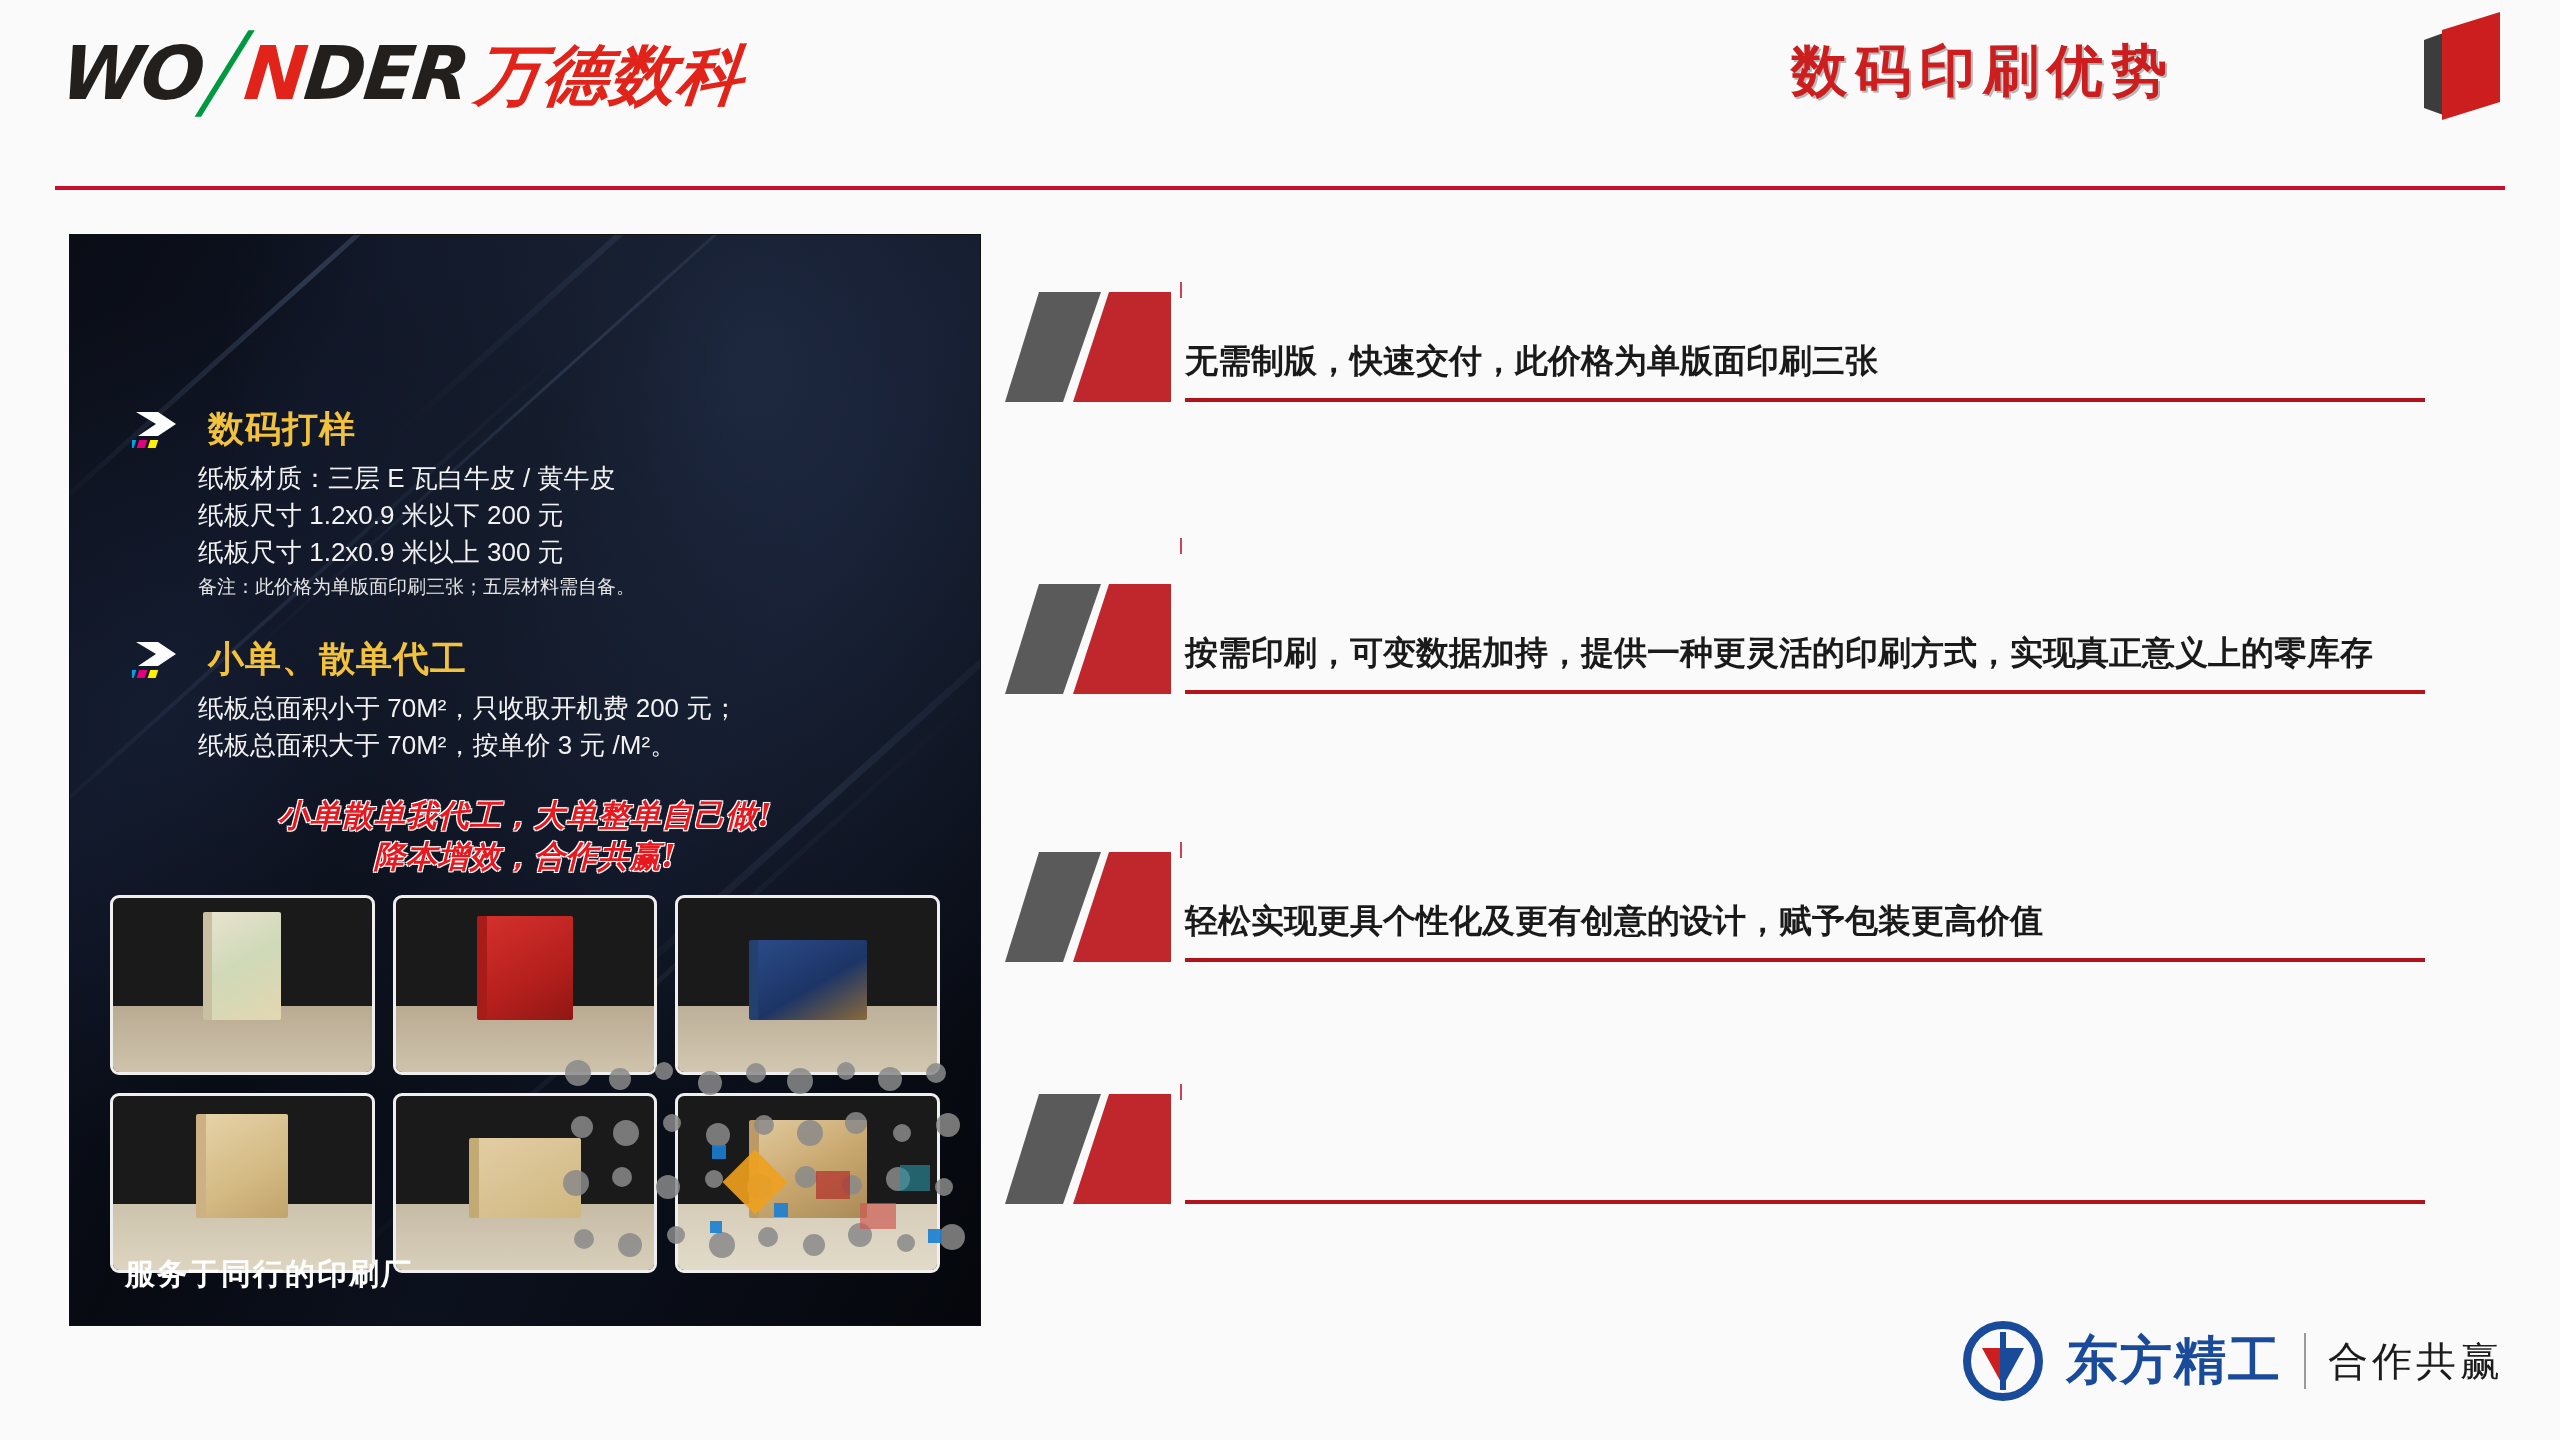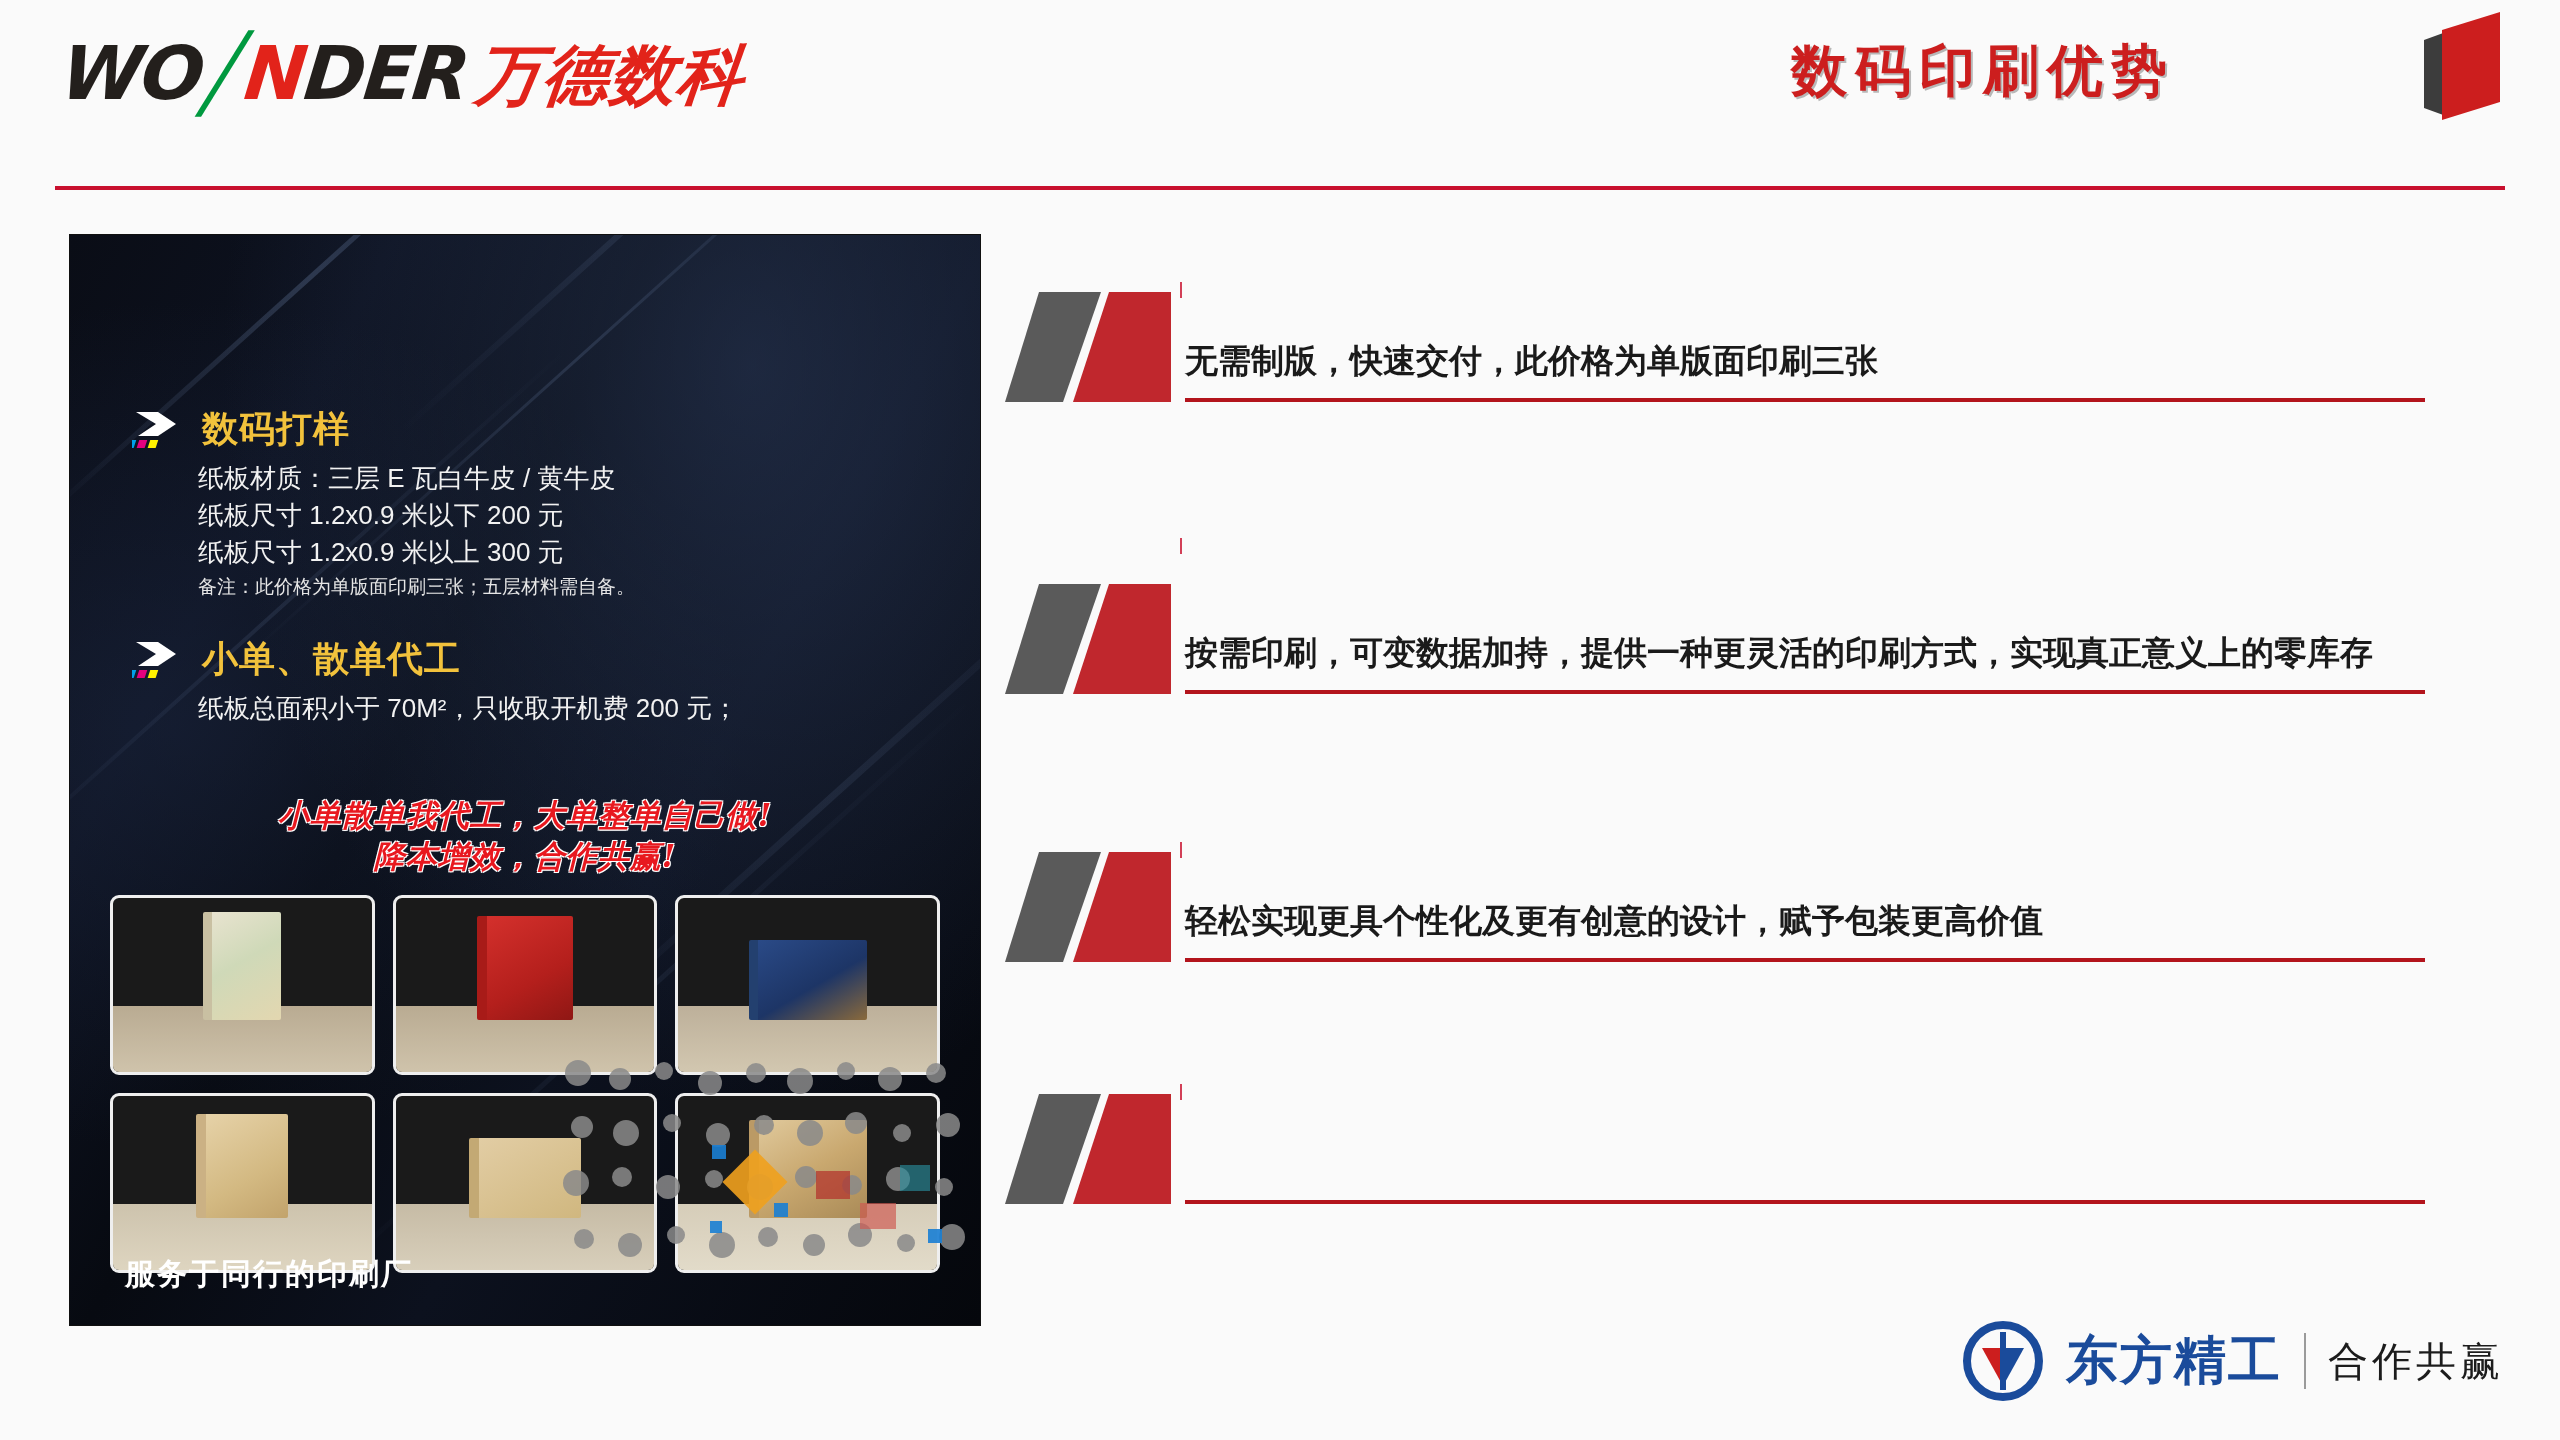--- a/index.html
+++ b/index.html
@@ -94,21 +94,21 @@
     position: absolute; left: 420px; top: 30px; font-size: 37px; font-weight: 700;
     color: #ffffff; letter-spacing: 2px; white-space: nowrap;
   }
   .poster-subtitle {
     position: absolute; left: 420px; top: 82px; font-size: 23px; font-weight: 600;
     color: #f0f0f0; letter-spacing: 0.5px; white-space: nowrap;
   }
 
   
   .sec { position: absolute; left: 62px; }
-  .sec-head { display: flex; align-items: center; gap: 18px; }
+  .sec-head { display: flex; align-items: center; gap: 24px; }
   .arrow-icon { width: 52px; height: 40px; flex: 0 0 52px; }
   .sec-title { font-size: 36px; font-weight: 700; color: #f2c23c; letter-spacing: 1px; }
   .sec-body { margin-left: 66px; margin-top: 6px; }
   .sec-line { font-size: 26px; color: #f2f2f2; line-height: 1.42; white-space: nowrap; }
   .sec-note { font-size: 19px; color: #e6e6e6; line-height: 1.4; margin-top: 3px; white-space: nowrap; }
 
   .slogan {
     position: absolute; left: 0; top: 560px; width: 910px; text-align: center;
   }
   .slogan div {
@@ -213,20 +213,21 @@
         <svg class="arrow-icon" viewBox="0 0 52 40">
           <polygon points="4,2 26,2 44,14 26,26 6,26 24,14" fill="#ffffff"></polygon>
           <rect x="6" y="30" width="8" height="8" fill="#00a0e9" transform="skewX(-18)"></rect>
           <rect x="17" y="30" width="8" height="8" fill="#e4007f" transform="skewX(-18)"></rect>
           <rect x="28" y="30" width="8" height="8" fill="#fff100" transform="skewX(-18)"></rect>
         </svg>
         <div class="sec-title">小单、散单代工</div>
       </div>
       <div class="sec-body">
         <div class="sec-line">纸板总面积小于 70M²，只收取开机费 200 元；</div>
+        <div class="sec-line">纸板总面积大于 70M²，按单价 3 元 /M²。</div>
       </div>
     </div>
 
     <div class="slogan">
       <div>小单散单我代工，大单整单自己做!</div>
       <div>降本增效，合作共赢!</div>
     </div>
 
     <div class="grid">
       <div class="ph">

